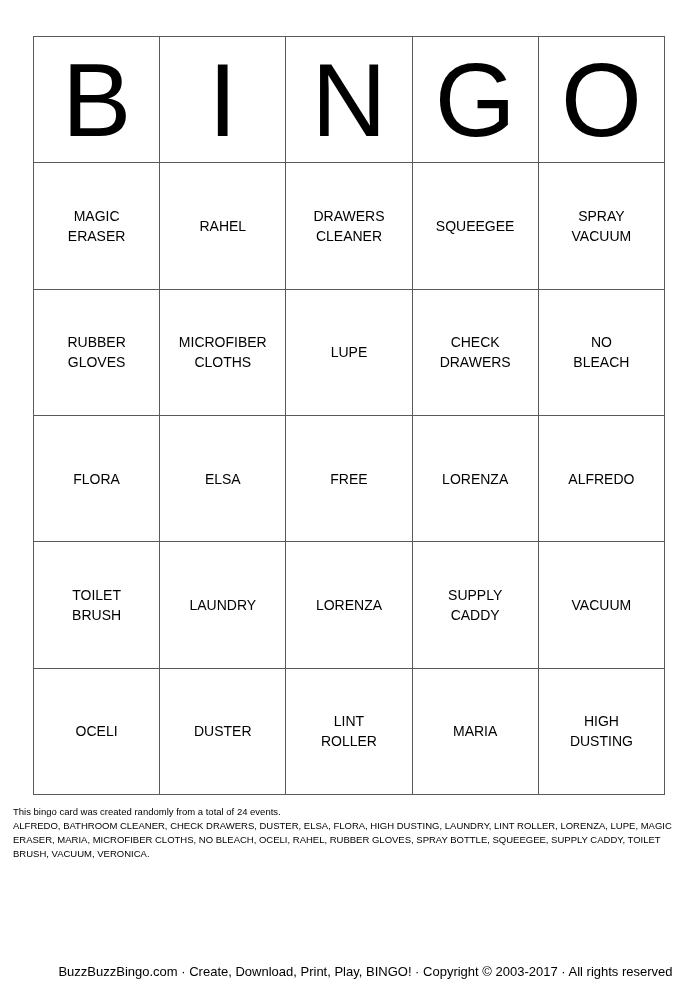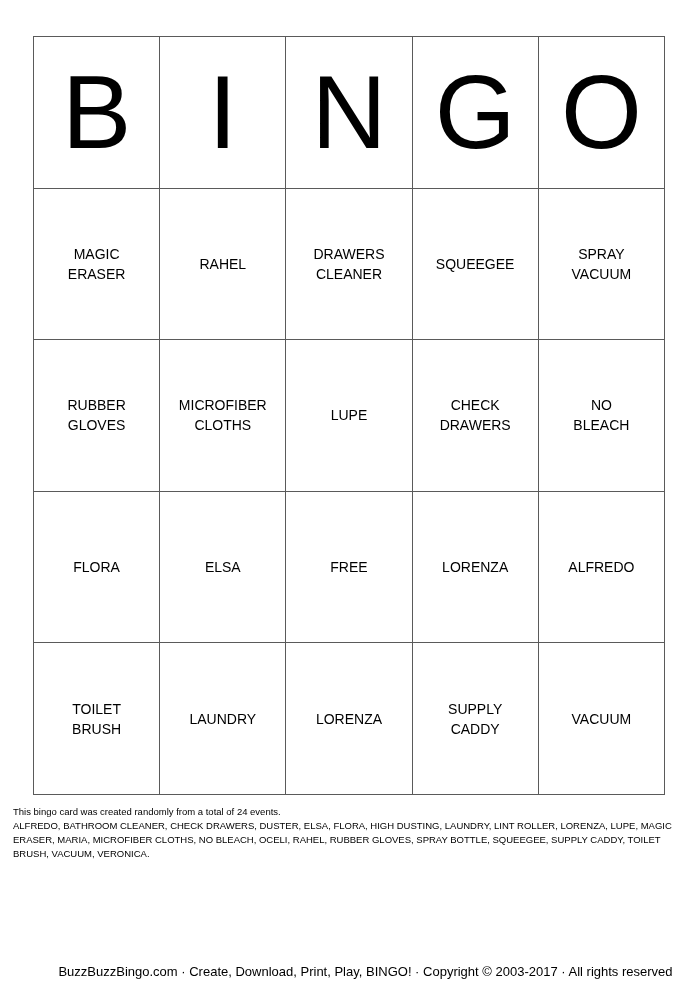--- a/index.html
+++ b/index.html
@@ -148,20 +148,39 @@
           <span>LORENZA</span>
         </td>
     <td class="cell">
           <span>SUPPLY</span>
           <span>CADDY</span>
         </td>
     <td class="cell">
           <span>VACUUM</span>
         </td>
   </tr>
+  <tr>
+    <td class="cell">
+          <span>OCELI</span>
+        </td>
+    <td class="cell">
+          <span>DUSTER</span>
+        </td>
+    <td class="cell">
+          <span>LINT</span>
+          <span>ROLLER</span>
+        </td>
+    <td class="cell">
+          <span>MARIA</span>
+        </td>
+    <td class="cell">
+          <span>HIGH</span>
+          <span>DUSTING</span>
+        </td>
+  </tr>
 </tbody>
   </table>
 
 <div class="note">
   <p>This bingo card was created randomly from a total of 24 events.</p>
   <p>ALFREDO, BATHROOM CLEANER, CHECK DRAWERS, DUSTER, ELSA, FLORA, HIGH DUSTING, LAUNDRY, LINT ROLLER, LORENZA, LUPE, MAGIC ERASER, MARIA, MICROFIBER CLOTHS, NO BLEACH, OCELI, RAHEL, RUBBER GLOVES, SPRAY BOTTLE, SQUEEGEE, SUPPLY CADDY, TOILET BRUSH, VACUUM, VERONICA.</p>
 </div>
 
 <div class="footer">BuzzBuzzBingo.com · Create, Download, Print, Play, BINGO! · Copyright © 2003-2017 · All rights reserved</div>
 

